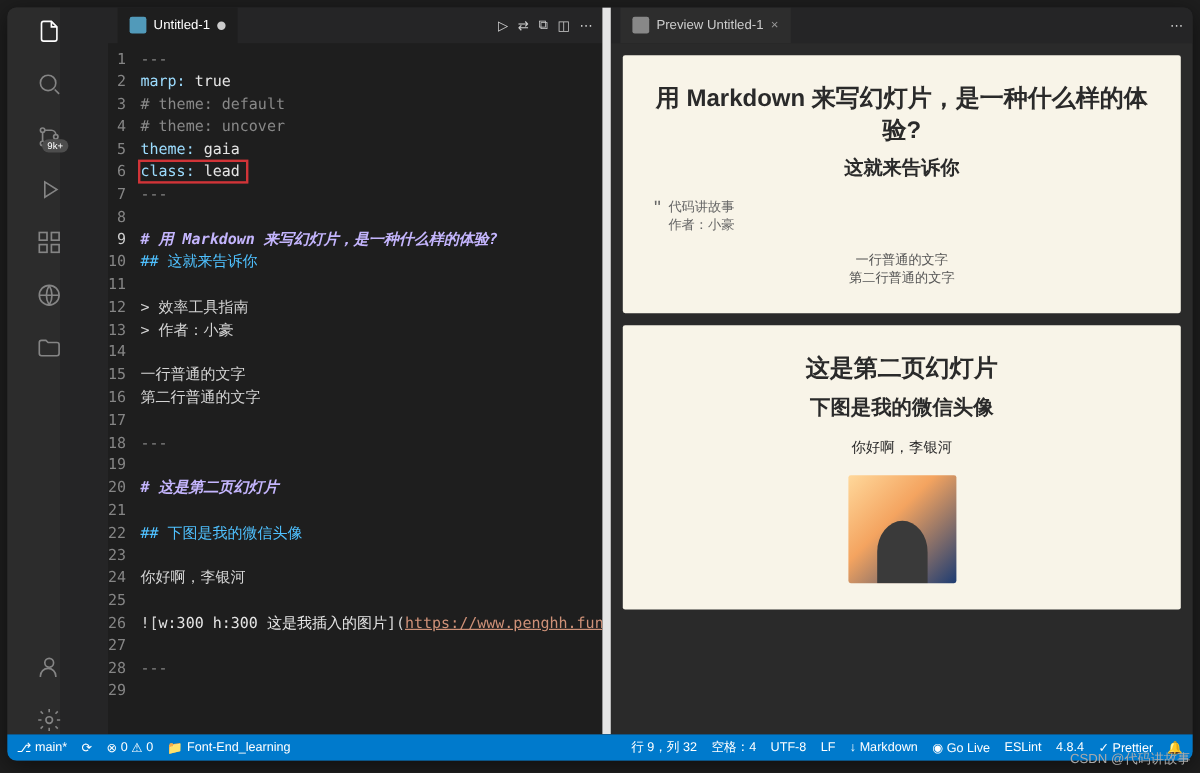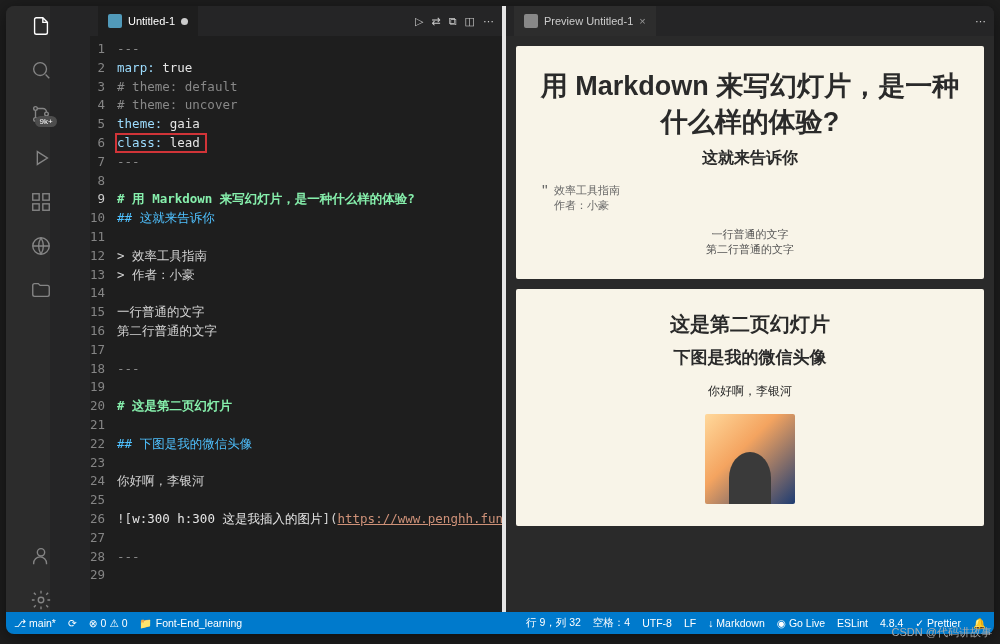--- a/index.html
+++ b/index.html
@@ -15,45 +15,45 @@
 .main { flex: 1; display: flex; overflow: hidden; }
 .actbar { width: 44px; background: #2c2c2c; display: flex; flex-direction: column; align-items: center; padding-top: 8px; gap: 20px; padding-left: 26px; }
 .actbar .aicon { width: 24px; height: 24px; color: #858585; cursor: pointer; display: flex; align-items: center; justify-content: center; }
 .actbar .aicon.active { color: #fff; }
 .actbar .aicon svg { width: 22px; height: 22px; }
 .actbar .spacer { flex: 1; }
 .badge { background: #4d4d4d; color: #fff; font-size: 8px; padding: 1px 4px; border-radius: 6px; position: absolute; margin-top: 14px; margin-left: 10px; }
 .content { flex: 1; display: flex; overflow: hidden; }
 .editor-pane, .preview-pane { display: flex; flex-direction: column; overflow: hidden; }
 .editor-pane { flex: 0 0 452px; padding-left: 40px; }
-.preview-pane { flex: 1; border-left: 4px solid #e5e5e5; }
+.preview-pane { flex: 1; border-left: 7px solid #e5e5e5; }
 .tabbar { height: 30px; background: #252526; display: flex; align-items: center; padding: 0 8px; }
 .tab { height: 30px; background: #1e1e1e; color: #fff; font-size: 11px; display: flex; align-items: center; padding: 0 10px; gap: 6px; }
 .tab.preview { background: #2d2d2d; color: #ccc; }
 .tab .dot { width: 7px; height: 7px; background: #ccc; border-radius: 50%; }
 .tab-actions { margin-left: auto; display: flex; gap: 8px; color: #ccc; font-size: 11px; }
 .tab-actions span { cursor: pointer; }
 .ticon { width: 14px; height: 14px; display: inline-block; }
 .editor-body { flex: 1; display: flex; background: #1e1e1e; overflow: hidden; font-family: "Menlo", "Monaco", monospace; font-size: 12.5px; line-height: 18.8px; }
 .gutter { width: 44px; text-align: right; padding-right: 12px; color: #858585; padding-top: 4px; }
 .gutter .ln { height: 18.8px; }
 .gutter .ln.cur { color: #ccc; }
 .code { flex: 1; padding-top: 4px; white-space: pre; position: relative; }
 .code .line { height: 18.8px; }
 .c-gray { color: #888; }
 .c-green { color: #9cdcfe; }
 .c-val { color: #e5e5e5; }
-.c-blue { color: #86efac; font-weight: bold; }
+.c-blue { color: #c4b5fd; font-weight: bold; font-style: italic; }
 .c-blue2 { color: #4fc1ff; }
 .c-text { color: #d4d4d4; }
 .c-link { color: #ce9178; text-decoration: underline; }
 .hl-box { position: absolute; border: 2px solid #d13438; left: -2px; width: 92px; height: 20px; pointer-events: none; }
 .preview-body { flex: 1; background: #2a2a2a; overflow: hidden; padding: 10px; display: flex; flex-direction: column; gap: 10px; }
 .slide { background: #f8f4e8; border-radius: 2px; color: #2a2a2a; text-align: center; padding: 22px 24px; font-family: -apple-system, sans-serif; }
-.slide h1 { font-size: 27px; margin-bottom: 8px; font-weight: 700; }
+.slide h1 { font-size: 20px; margin-bottom: 8px; font-weight: 700; }
 .slide h2 { font-size: 16px; margin-bottom: 14px; font-weight: 700; }
 .slide .quote { text-align: left; font-size: 11px; color: #666; margin: 6px 0 14px 14px; position: relative; }
 .slide .quote::before { content: '"'; position: absolute; left: -12px; font-size: 16px; }
 .slide .plain { font-size: 11px; color: #555; }
 .slide2 h1 { font-size: 20px; }
 .slide2 h2 { font-size: 17px; }
 .slide2 .greet { font-size: 12px; margin-bottom: 14px; }
 .slide2 .img { width: 90px; height: 90px; margin: 0 auto; background: linear-gradient(135deg, #ffd89b 0%, #f4a460 40%, #1e3c72 100%); border-radius: 2px; position: relative; overflow: hidden; }
 .slide2 .img::after { content: ''; position: absolute; bottom: 0; left: 24px; width: 42px; height: 52px; background: #3a3a3a; border-radius: 50% 50% 0 0; }
 .statusbar { height: 22px; background: #007acc; display: flex; align-items: center; padding: 0 8px; color: #fff; font-size: 10.5px; gap: 12px; }
@@ -189,21 +189,21 @@
           </div>
           <div class="tab-actions">
             <span>⋯</span>
           </div>
         </div>
         <div class="preview-body">
           <div class="slide">
             <h1>用 Markdown 来写幻灯片，是一种什么样的体验?</h1>
             <h2>这就来告诉你</h2>
             <div class="quote">
-              <div>效率工具指南</div>
+              <div>代码讲故事</div>
               <div>作者：小豪</div>
             </div>
             <div class="plain">一行普通的文字</div>
             <div class="plain">第二行普通的文字</div>
           </div>
           <div class="slide slide2">
             <h1>这是第二页幻灯片</h1>
             <h2>下图是我的微信头像</h2>
             <div class="greet">你好啊，李银河</div>
             <div class="img"></div>

